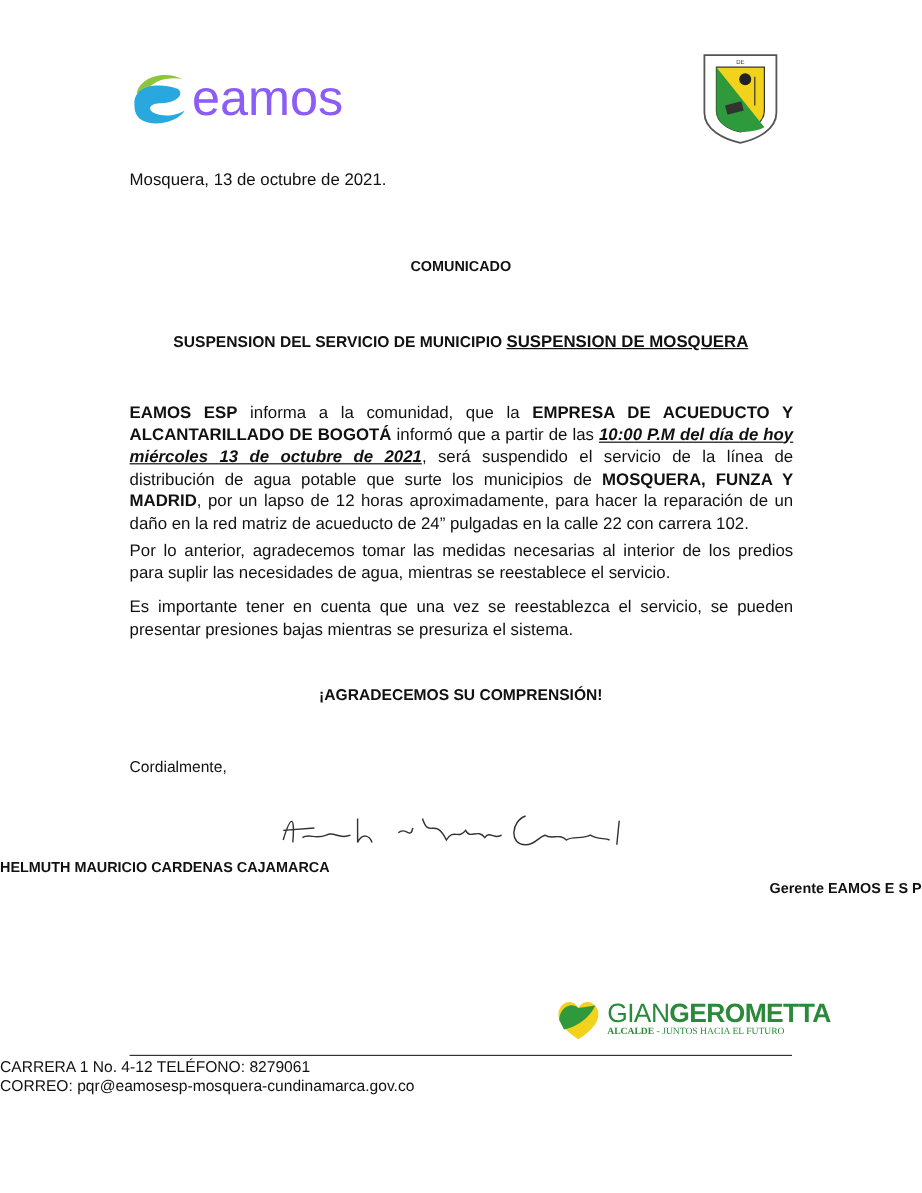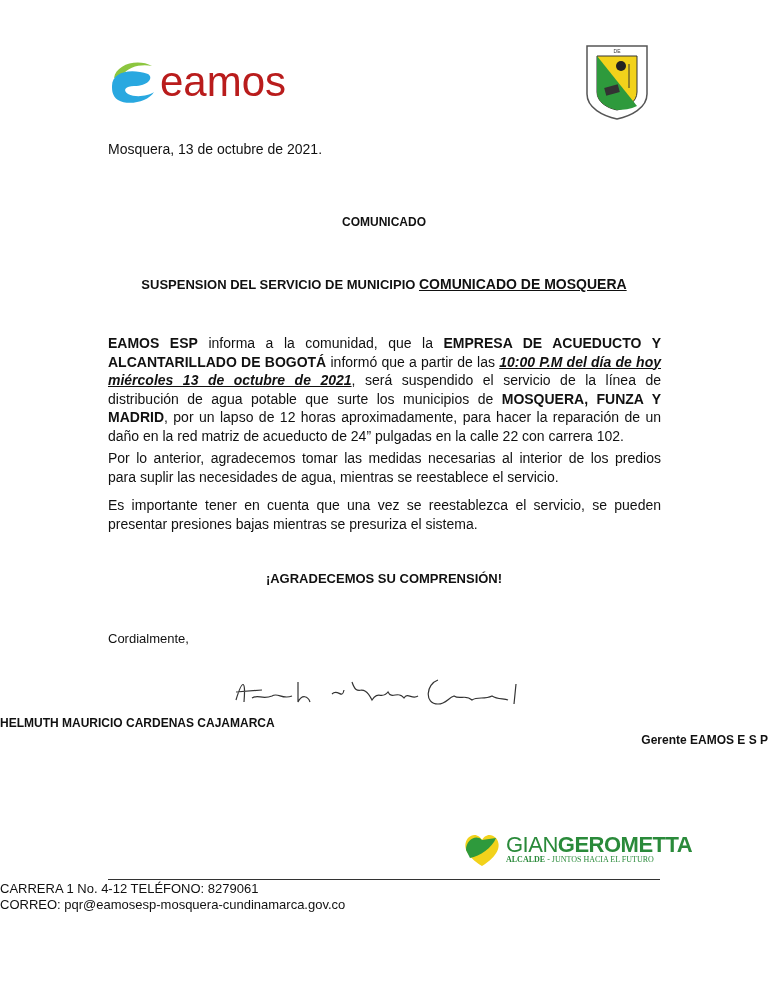--- a/index.html
+++ b/index.html
@@ -1,20 +1,20 @@
 <!DOCTYPE html>
 <html><head>
 <meta charset="utf-8">
 <style>
   html, body { margin: 0; padding: 0; background: #ffffff; }
   body { width: 768px; height: 994px; position: relative; overflow: hidden;
          font-family: "Liberation Sans", sans-serif; color: #111; }
   .abs { position: absolute; }
   .logo-eamos { left: 108px; top: 56px; width: 200px; height: 50px; }
-  .logo-eamos .word { position: absolute; left: 52px; top: 2px; font-size: 42px; color: #b91c1c;
+  .logo-eamos .word { position: absolute; left: 52px; top: 2px; font-size: 42px; color: #8b5cf6;
         font-family: "Liberation Sans", sans-serif; letter-spacing: 0px; }
   .shield { left: 585px; top: 44px; width: 64px; height: 76px; }
   .date { left: 108px; top: 141px; font-size: 14px; }
   .title { left: 0; width: 768px; top: 215px; text-align: center; font-weight: bold; font-size: 12px; }
   .subtitle { left: 0; width: 768px; top: 276px; text-align: center; font-weight: bold; font-size: 13px; }
   .subtitle .u { text-decoration: underline; font-size: 14px; }
   .para { left: 108px; width: 553px; font-size: 14px; line-height: 18.5px; text-align: justify; }
   .p1 { top: 334px; }
   .p2 { top: 449px; }
   .p3 { top: 496px; }
@@ -55,21 +55,21 @@
     <line x1="44" y1="20" x2="44" y2="44" stroke="#333" stroke-width="1"></line>
     <text x="32" y="9" font-size="5" text-anchor="middle" fill="#333" font-family="Liberation Sans, sans-serif">DE</text>
   </svg>
 </div>
 
 <div class="abs date">Mosquera, 13 de octubre de 2021.</div>
 
 <div class="abs title">COMUNICADO</div>
 
 <div class="abs subtitle">
-  <span>SUSPENSION DEL SERVICIO DE MUNICIPIO </span><span class="u">COMUNICADO DE MOSQUERA</span>
+  <span>SUSPENSION DEL SERVICIO DE MUNICIPIO </span><span class="u">SUSPENSION DE MOSQUERA</span>
 </div>
 
 <div class="abs para p1">
   <b>EAMOS ESP</b><span> informa a la comunidad, que la </span><b>EMPRESA DE ACUEDUCTO Y ALCANTARILLADO DE BOGOTÁ</b><span> informó que a partir de las </span><u class="bi">10:00 P.M del día de hoy miércoles 13 de octubre de 2021</u><span>, será suspendido el servicio de la línea de distribución de agua potable que surte los municipios de </span><b>MOSQUERA, FUNZA Y MADRID</b><span>, por un lapso de 12 horas aproximadamente, para hacer la reparación de un daño en la red matriz de acueducto de 24” pulgadas en la calle 22 con carrera 102.</span>
 </div>
 
 <div class="abs para p2">Por lo anterior, agradecemos tomar las medidas necesarias al interior de los predios para suplir las necesidades de agua, mientras se reestablece el servicio.</div>
 <div class="abs para p3">Es importante tener en cuenta que una vez se reestablezca el servicio, se pueden presentar presiones bajas mientras se presuriza el sistema.</div>
 
 <div class="abs thanks">¡AGRADECEMOS SU COMPRENSIÓN!</div>

